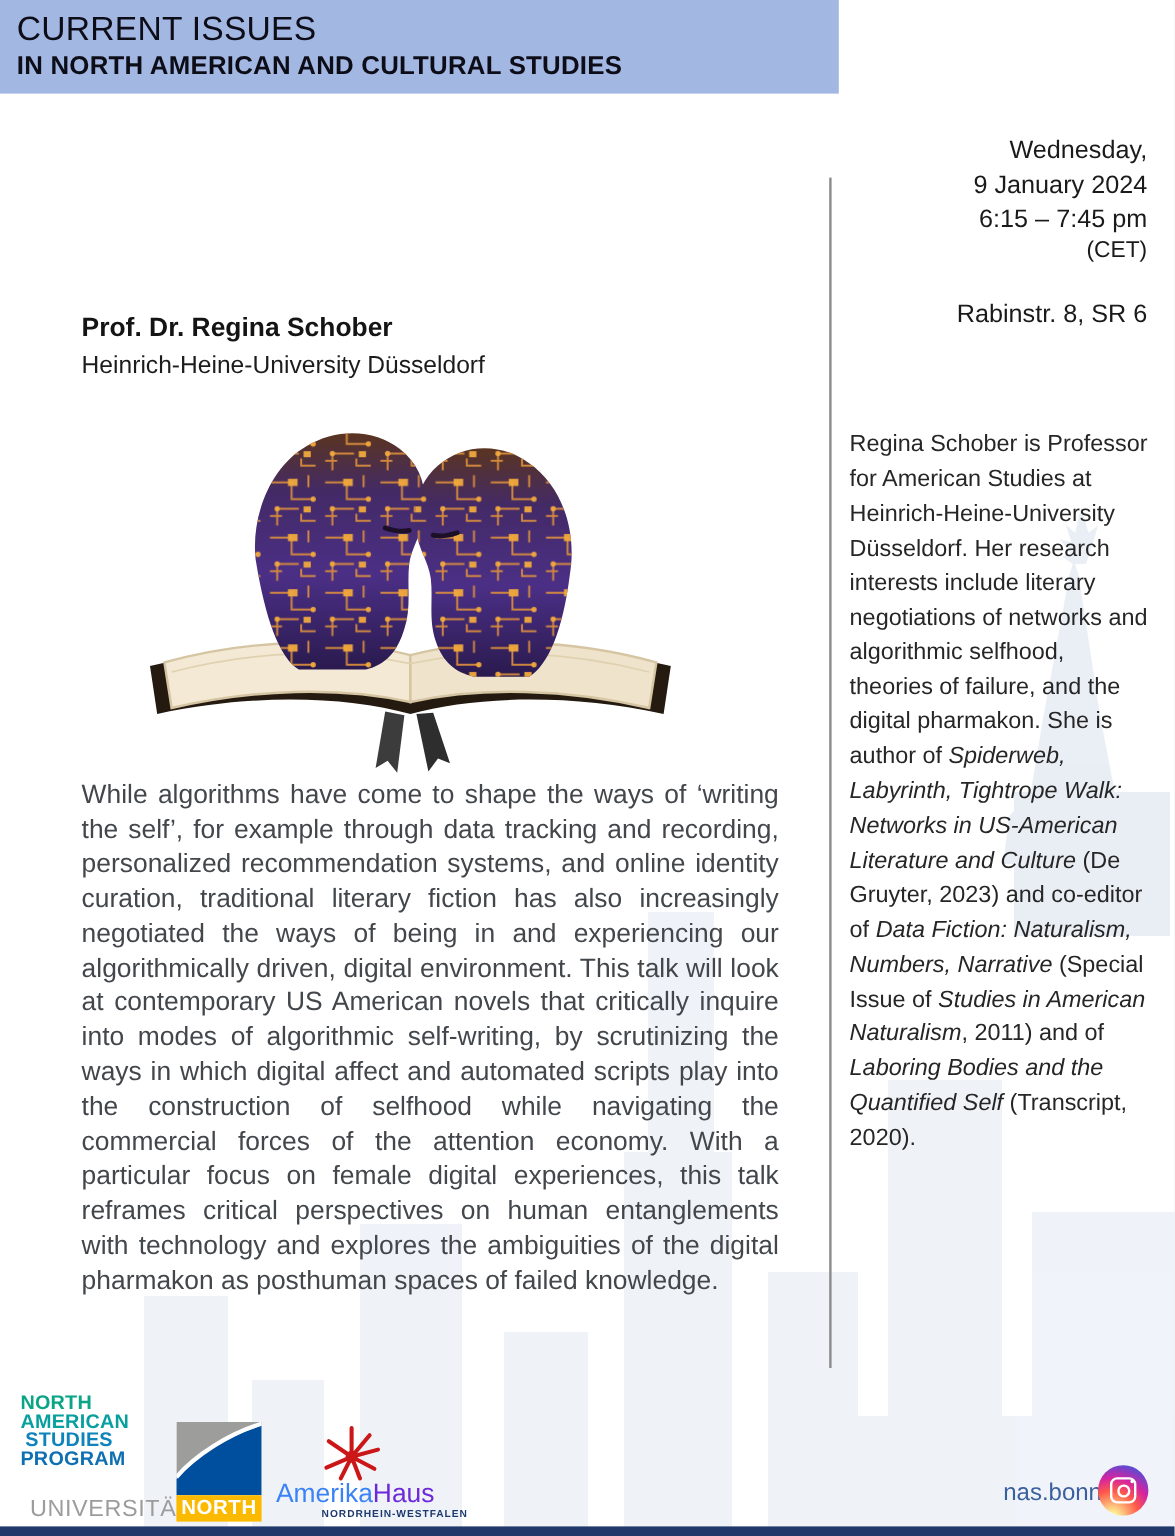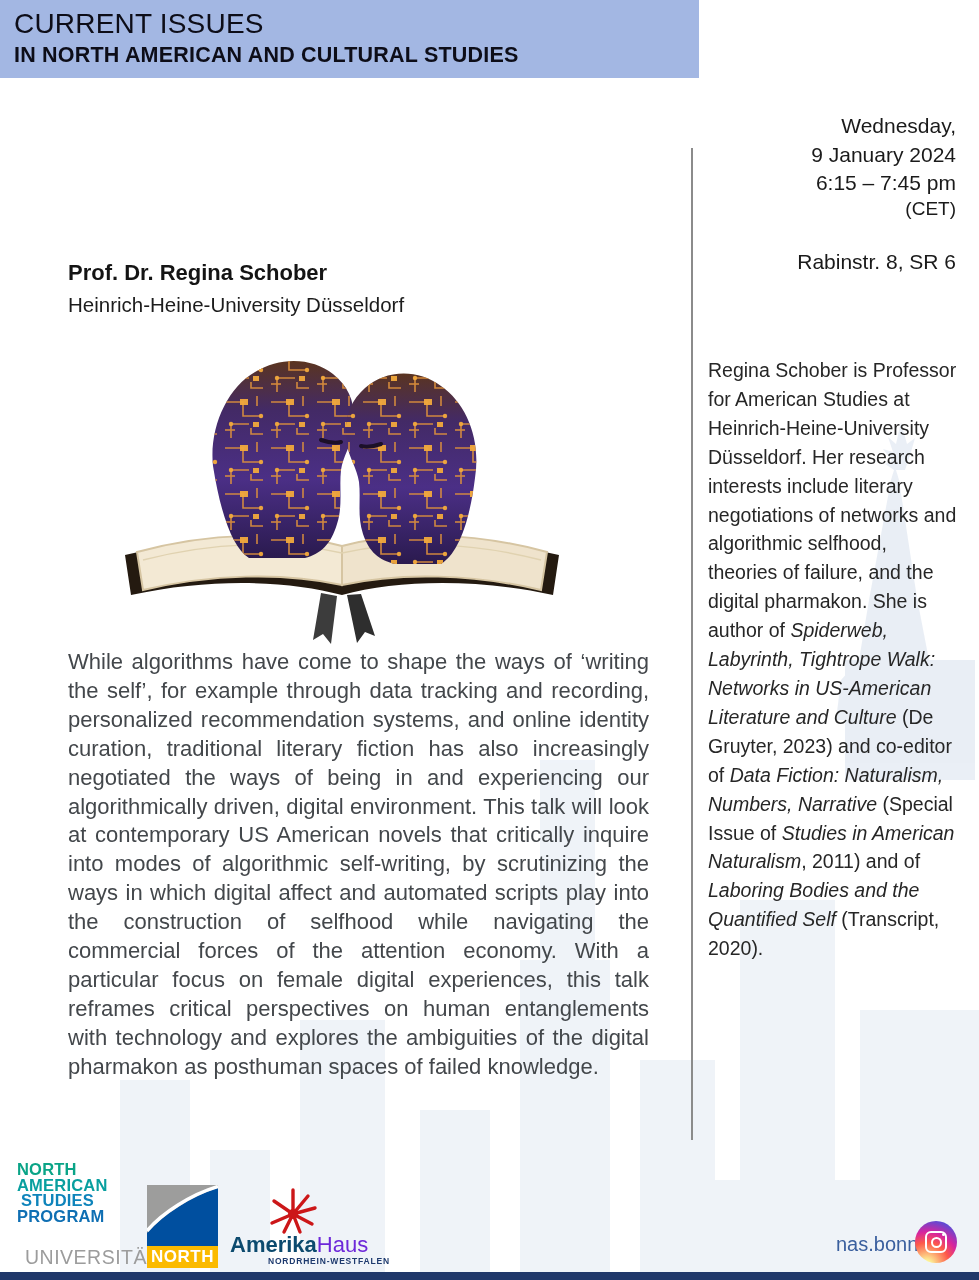--- a/index.html
+++ b/index.html
@@ -53,21 +53,21 @@
   .nasp .l3 { color:#0e84bb; text-align:right; }
   .nasp .l4 { color:#0f6fb3; text-align:right; }
   .universitaet { position:absolute; left:25px; top:1246px; font-size:19.5px; color:#9c9c9c; letter-spacing:.5px; z-index:2; }
   .bonn-emblem { position:absolute; left:147px; top:1185px; width:71px; height:61px; z-index:2; }
   .bonn-box {
     position:absolute; left:147px; top:1246px; width:71px; height:22px; background:#fbba00;
     color:#ffffff; font-weight:800; font-size:17px; text-align:center; line-height:22px; letter-spacing:.5px; z-index:2;
   }
   .ahaus-star { position:absolute; left:268px; top:1188px; width:50px; height:48px; z-index:2; }
   .ahaus-text { position:absolute; left:230px; top:1232px; font-size:22px; z-index:2; white-space:nowrap; }
-  .ahaus-text .bold { color:#0c4a6e; font-weight:700; }
+  .ahaus-text .bold { color:#3b82f6; font-weight:400; }
   .ahaus-text .light { color:#6d28d9; font-weight:400; }
   .ahaus-sub { position:absolute; left:252px; top:1256px; font-size:8.5px; font-weight:700; color:#1e3a6e; letter-spacing:.8px; z-index:2;padding-left:16px; }
   .social { position:absolute; left:836px; top:1233px; font-size:20px; color:#3a5f9e; z-index:2; }
   .insta {
     position:absolute; left:915px; top:1221px; width:42px; height:42px; border-radius:50%;
     background:radial-gradient(circle at 28% 105%, #fdf497 0%, #fdf497 8%, #fd5949 42%, #d6249f 62%, #285aeb 95%);
     z-index:2;
   }
   .insta .cam {
     position:absolute; left:10px; top:10px; width:22px; height:22px;

